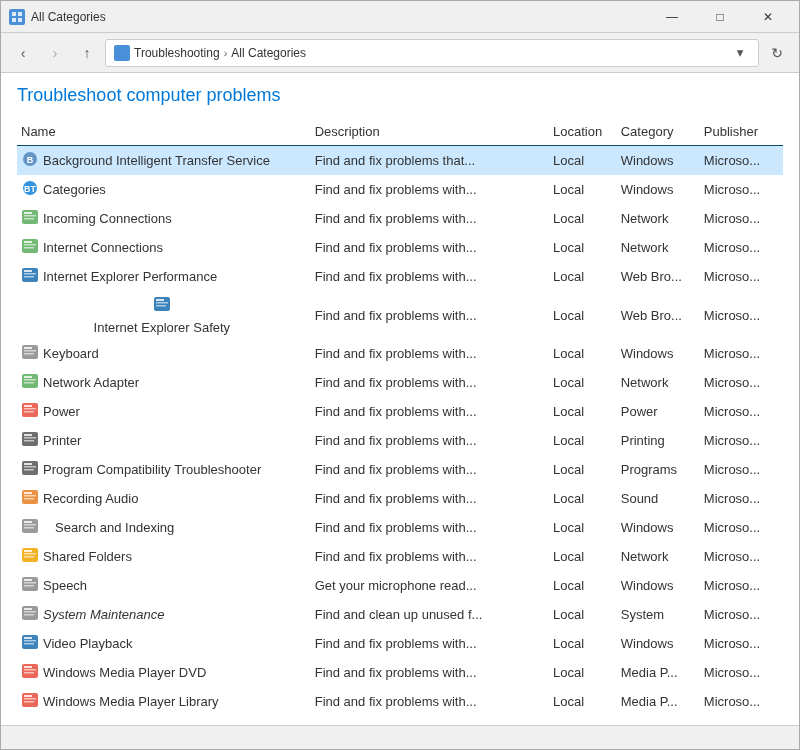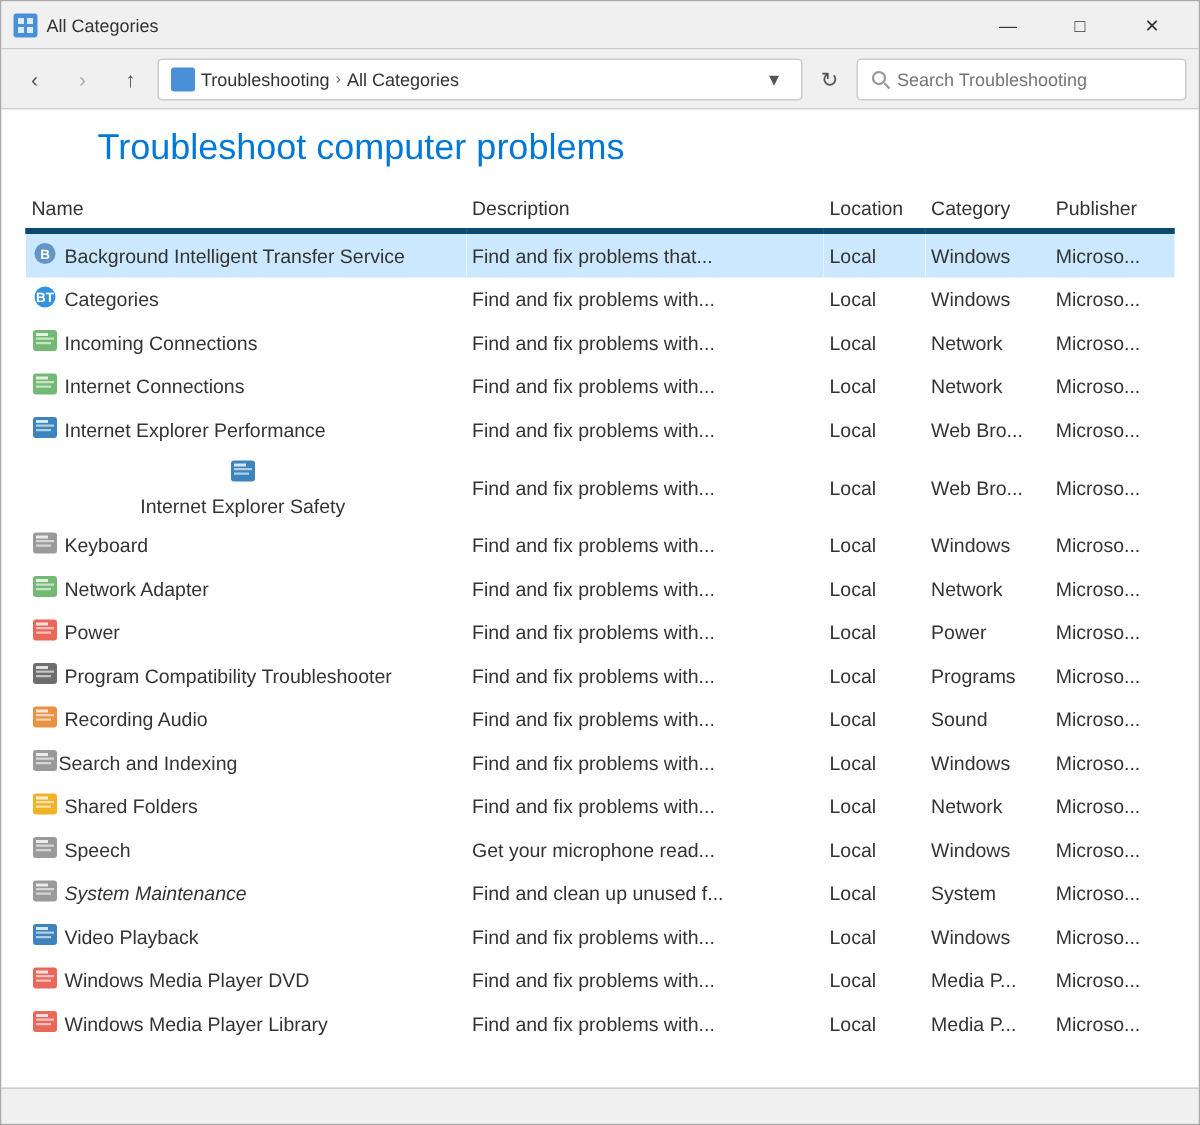--- a/index.html
+++ b/index.html
@@ -156,32 +156,31 @@
       font-size: 12px;
       color: #999;
     }
     .content-area {
       flex: 1;
       overflow-y: auto;
       background: white;
       padding: 12px 16px;
     }
     .page-title {
-      font-size: 24px;
+      font-size: 18px;
       color: #0078d7;
       margin-bottom: 14px;
       font-weight: normal;
-      margin-left: 48px;
     }
     .items-table {
       width: 100%;
       border-collapse: collapse;
     }
     .items-table thead tr {
-      border-bottom: 4px solid #0c4a6e;
+      border-bottom: 1px solid #0c4a6e;
     }
     .items-table th {
       text-align: left;
       padding: 4px 8px 6px 4px;
       font-weight: normal;
       color: #333;
       font-size: 13px;
     }
     .items-table td {
       padding: 4px 8px 4px 4px;
@@ -250,27 +249,20 @@
       <div class="address-breadcrumb">
         <span>Troubleshooting</span>
         <span class="breadcrumb-sep">›</span>
         <span>All Categories</span>
       </div>
       <button class="address-dropdown">▾</button>
     </div>
 
     <button class="refresh-btn">↻</button>
 
-    <div class="search-bar">
-      <svg width="14" height="14" viewBox="0 0 14 14">
-        <circle cx="6" cy="6" r="4" stroke="#999" stroke-width="1.5" fill="none"></circle>
-        <line x1="9.5" y1="9.5" x2="13" y2="13" stroke="#999" stroke-width="1.5"></line>
-      </svg>
-      <input type="text" placeholder="Search Troubleshooting" style="">
-    </div>
   </div>
 
   <div class="content-area">
     <h2 class="page-title">Troubleshoot computer problems</h2>
 
     <table class="items-table">
       <thead>
         <tr>
           <th class="col-name">Name</th>
           <th class="col-desc">Description</th>
@@ -432,20 +424,37 @@
   </tr>
           <tr>
     <td style="">
       <div style="display:flex;align-items:center;gap:4px;">
         <span><svg width="18" height="18" viewBox="0 0 18 18">
                     <rect x="1" y="2" width="16" height="14" rx="2" fill="#555" opacity="0.85"></rect>
                     <rect x="3" y="4" width="8" height="2" fill="white" opacity="0.8"></rect>
                     <rect x="3" y="7" width="12" height="1.5" fill="white" opacity="0.6"></rect>
                     <rect x="3" y="10" width="10" height="1.5" fill="white" opacity="0.6"></rect>
                   </svg></span>
+        <span>Printer</span>
+      </div>
+    </td>
+    <td style="">Find and fix problems with...</td>
+    <td style="">Local</td>
+    <td style="">Printing</td>
+    <td style="">Microso...</td>
+  </tr>
+          <tr>
+    <td style="">
+      <div style="display:flex;align-items:center;gap:4px;">
+        <span><svg width="18" height="18" viewBox="0 0 18 18">
+                    <rect x="1" y="2" width="16" height="14" rx="2" fill="#555" opacity="0.85"></rect>
+                    <rect x="3" y="4" width="8" height="2" fill="white" opacity="0.8"></rect>
+                    <rect x="3" y="7" width="12" height="1.5" fill="white" opacity="0.6"></rect>
+                    <rect x="3" y="10" width="10" height="1.5" fill="white" opacity="0.6"></rect>
+                  </svg></span>
         <span>Program Compatibility Troubleshooter</span>
       </div>
     </td>
     <td style="">Find and fix problems with...</td>
     <td style="">Local</td>
     <td style="">Programs</td>
     <td style="">Microso...</td>
   </tr>
           <tr>
     <td style="">
@@ -459,21 +468,21 @@
         <span>Recording Audio</span>
       </div>
     </td>
     <td style="">Find and fix problems with...</td>
     <td style="">Local</td>
     <td style="">Sound</td>
     <td style="">Microso...</td>
   </tr>
           <tr>
     <td style="">
-      <div style="display:flex;align-items:center;gap:0;">
+      <div style="display:flex;align-items:center;gap:16px;">
         <span><svg width="18" height="18" viewBox="0 0 18 18">
                     <rect x="1" y="2" width="16" height="14" rx="2" fill="#888" opacity="0.85"></rect>
                     <rect x="3" y="4" width="8" height="2" fill="white" opacity="0.8"></rect>
                     <rect x="3" y="7" width="12" height="1.5" fill="white" opacity="0.6"></rect>
                     <rect x="3" y="10" width="10" height="1.5" fill="white" opacity="0.6"></rect>
                   </svg></span>
         <span>Search and Indexing</span>
       </div>
     </td>
     <td style="">Find and fix problems with...</td>

